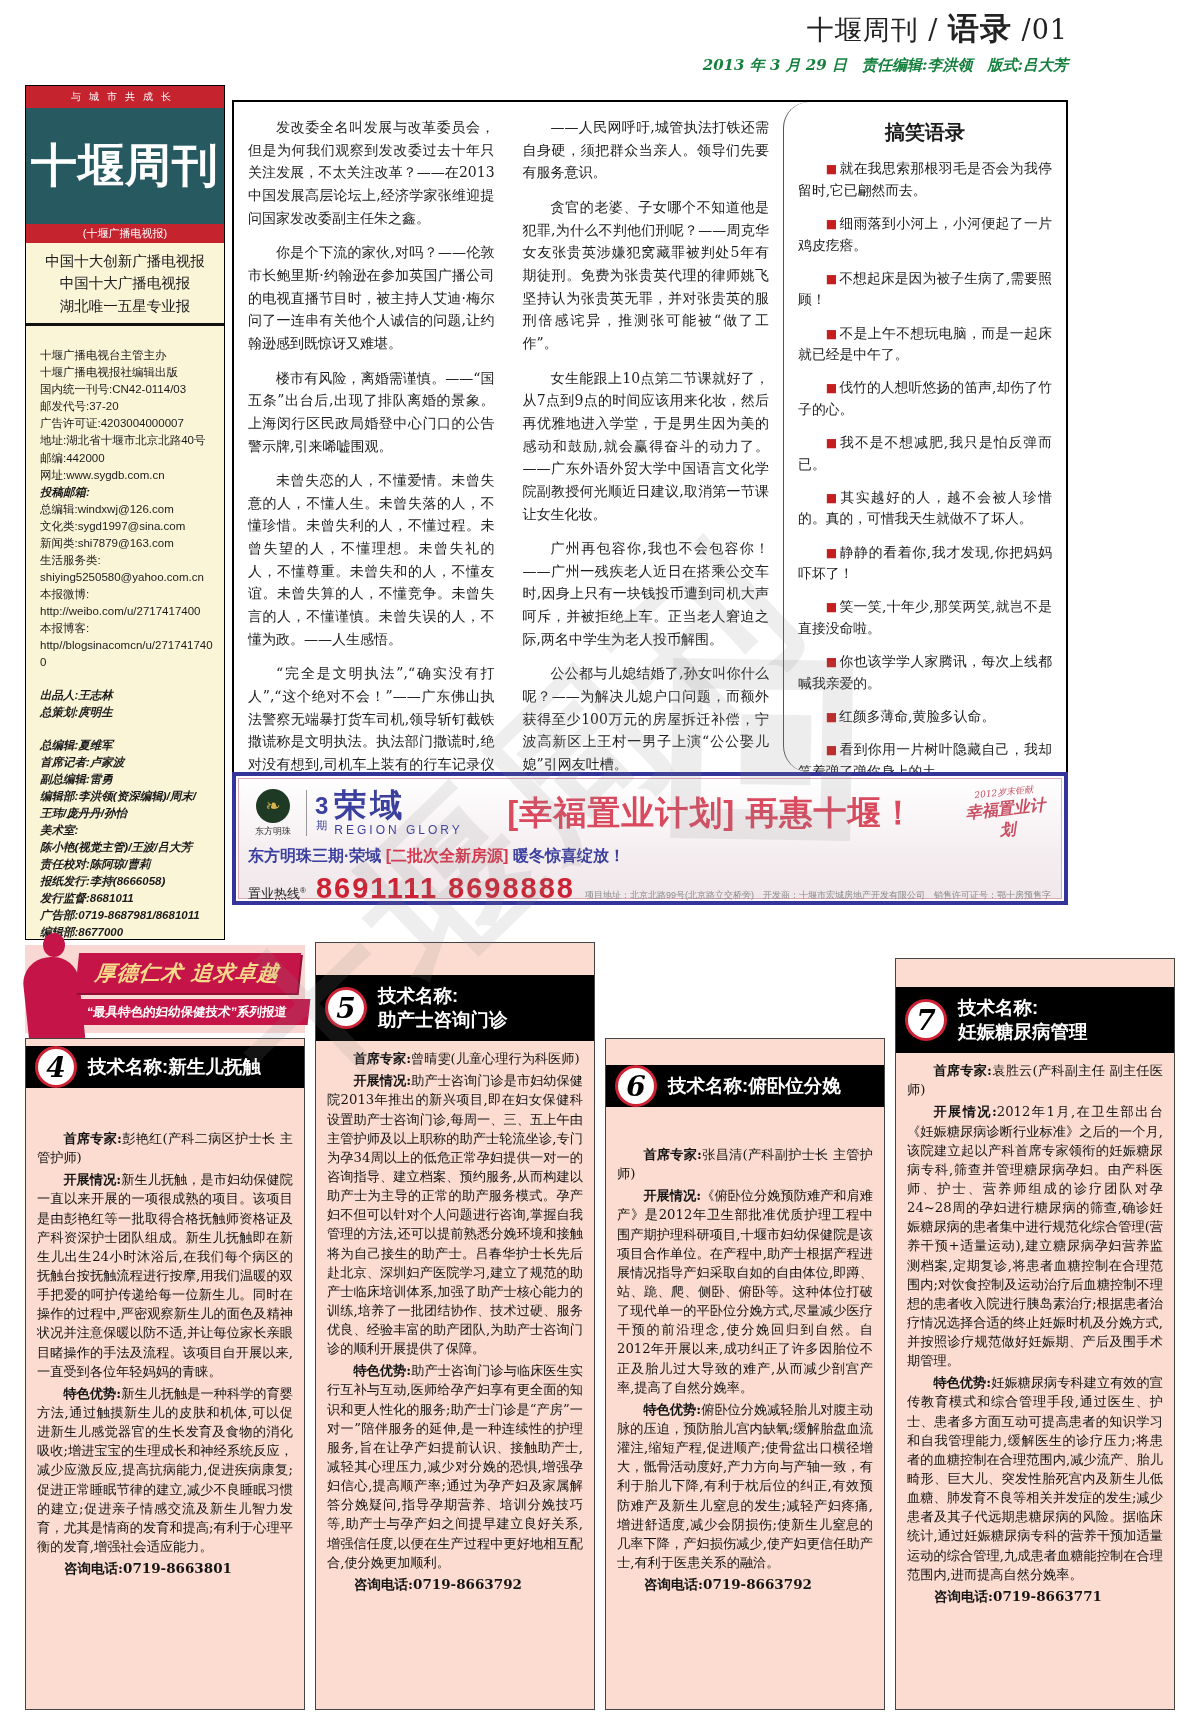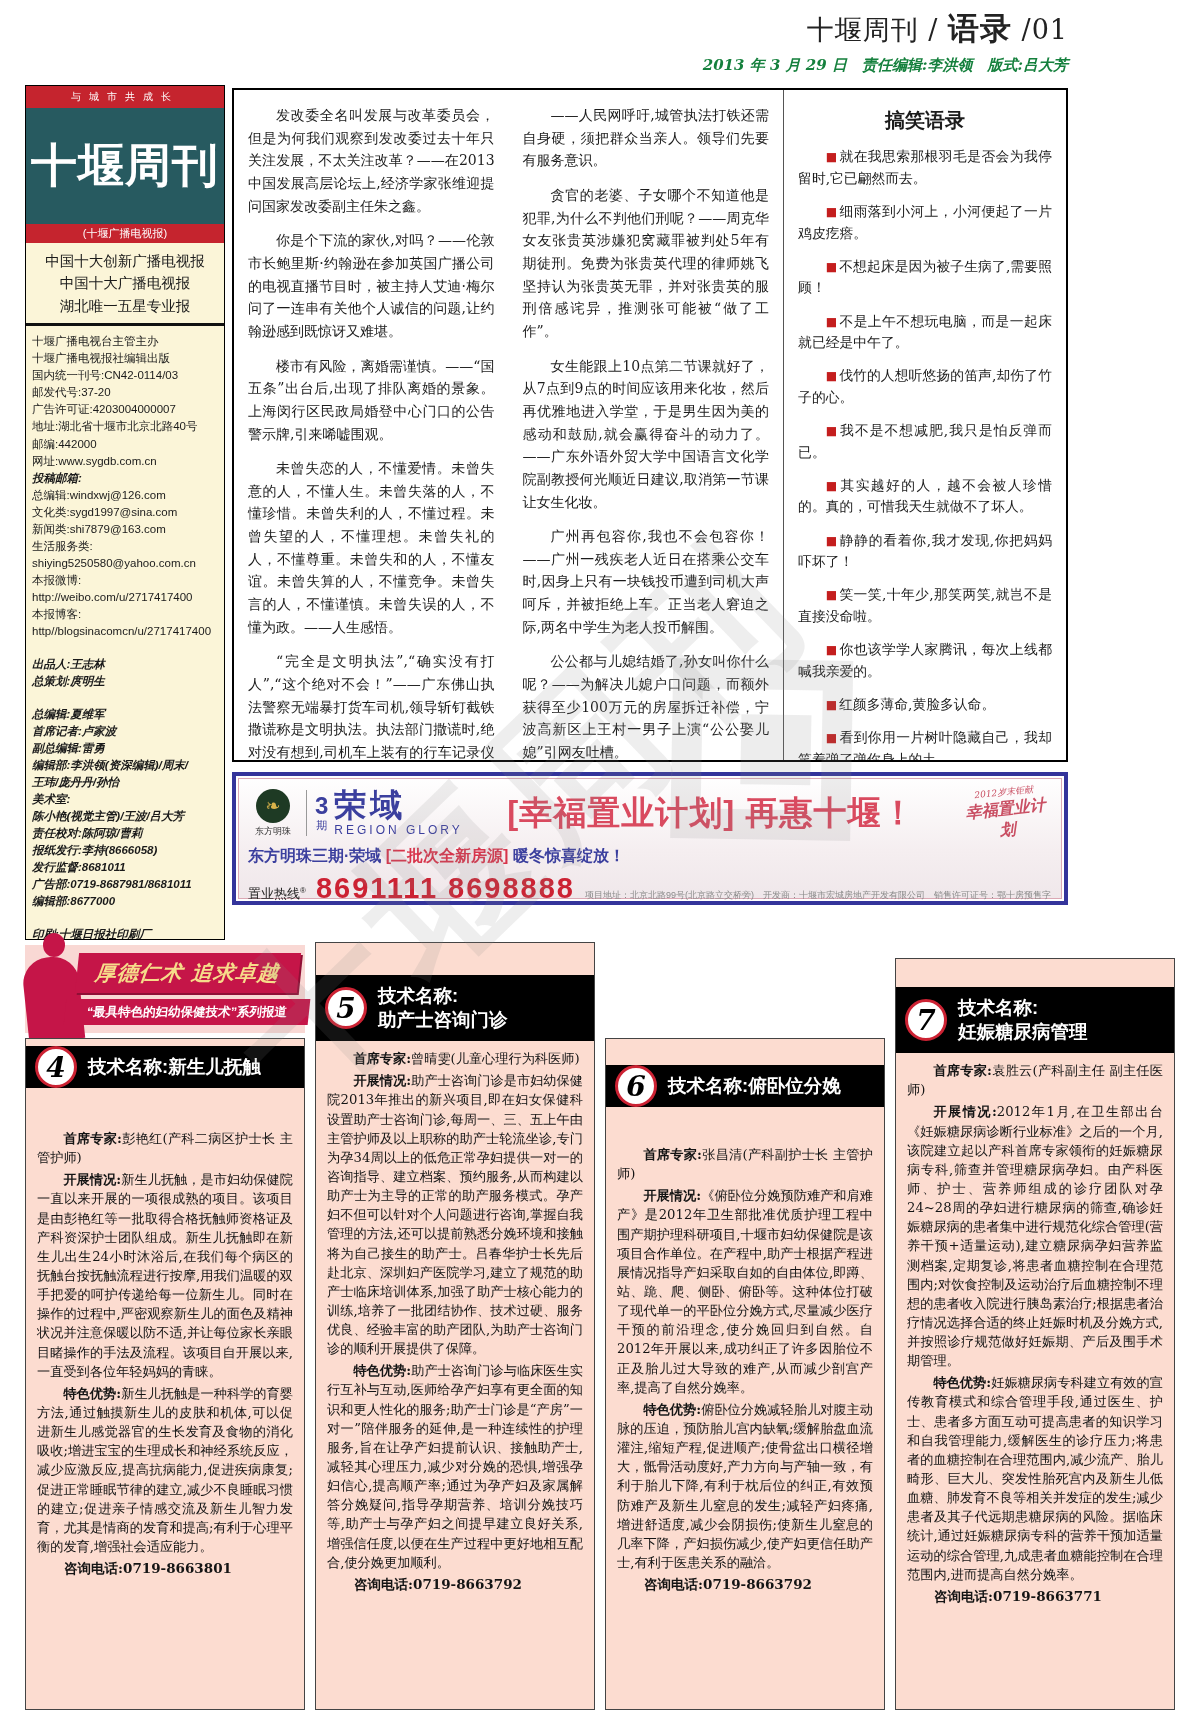--- a/index.html
+++ b/index.html
@@ -20,33 +20,33 @@
   .m-band1 { height:22px; background:#c5242e; color:#fff; font-size:10px;
              letter-spacing:8px; text-align:center; line-height:22px; }
   .m-logo { height:116px; background:#275a60; color:#fff; display:flex;
             align-items:center; justify-content:center; }
   .m-logo span { font-size:46px; font-weight:900; letter-spacing:1px;
                  font-family:"DejaVu Serif",serif; }
   .m-band2 { height:19px; background:#c5242e; color:#fff; font-size:11px;
              text-align:center; line-height:19px; }
   .m-honors { padding:7px 2px 6px; text-align:center; font-size:14.5px;
               line-height:1.55; border-bottom:3px solid #111; color:#1a1a1a; }
-  .m-info { padding:7px 6px; font-size:11.5px; line-height:1.48; color:#1a1a1a;
-            word-break:break-all; }
+  .m-info { padding:21px 6px; font-size:11.5px; line-height:1.48; color:#1a1a1a;
+            word-break:break-all;margin-left:8px; }
   .m-info .m-line { min-height:16px; }
   .m-info .bold { font-weight:bold;font-style:italic; }
   .m-info .gap { height:9px; }
 
   
-  .quotes { position:absolute; left:232px; top:88px; width:836px; height:674px;
+  .quotes { position:absolute; left:232px; top:100px; width:836px; height:674px;
             border:2px solid #000; display:flex; overflow:hidden; background:#fff; }
   .qcol { width:33%; padding:14px 14px; font-size:14px; line-height:1.62;
           text-align:justify; color:#1c1c1c; overflow:hidden; }
   .qcol p { text-indent:2em; margin-bottom:0.85em; }
-  .qcol3 { width:34%; border-left:1px solid #555; }
+  .qcol3 { width:34%; border-left:1px solid #555;border-radius:26px; }
   .funny-title { text-align:center; font-weight:bold; font-size:20px; margin:0 0 10px; }
   .fitem { text-indent:2em; margin:0; font-size:13.8px; line-height:1.56; text-align:justify; }
   .fitem::before { content:"■"; color:#c41e1e; margin-right:2px; font-size:12px; }
 
   
   .wm-text { position:absolute; left:180px; top:760px; font-size:165px; font-weight:bold;
              color:#8a8a8a; opacity:0.14; letter-spacing:14px; white-space:nowrap;
              transform:rotate(-44deg); transform-origin:40% 50%; z-index:30; pointer-events:none; }
   .wm-mark { position:absolute; left:660px; top:620px; width:260px; height:260px;
              opacity:0.15; transform:rotate(-44deg); z-index:30; pointer-events:none; }

